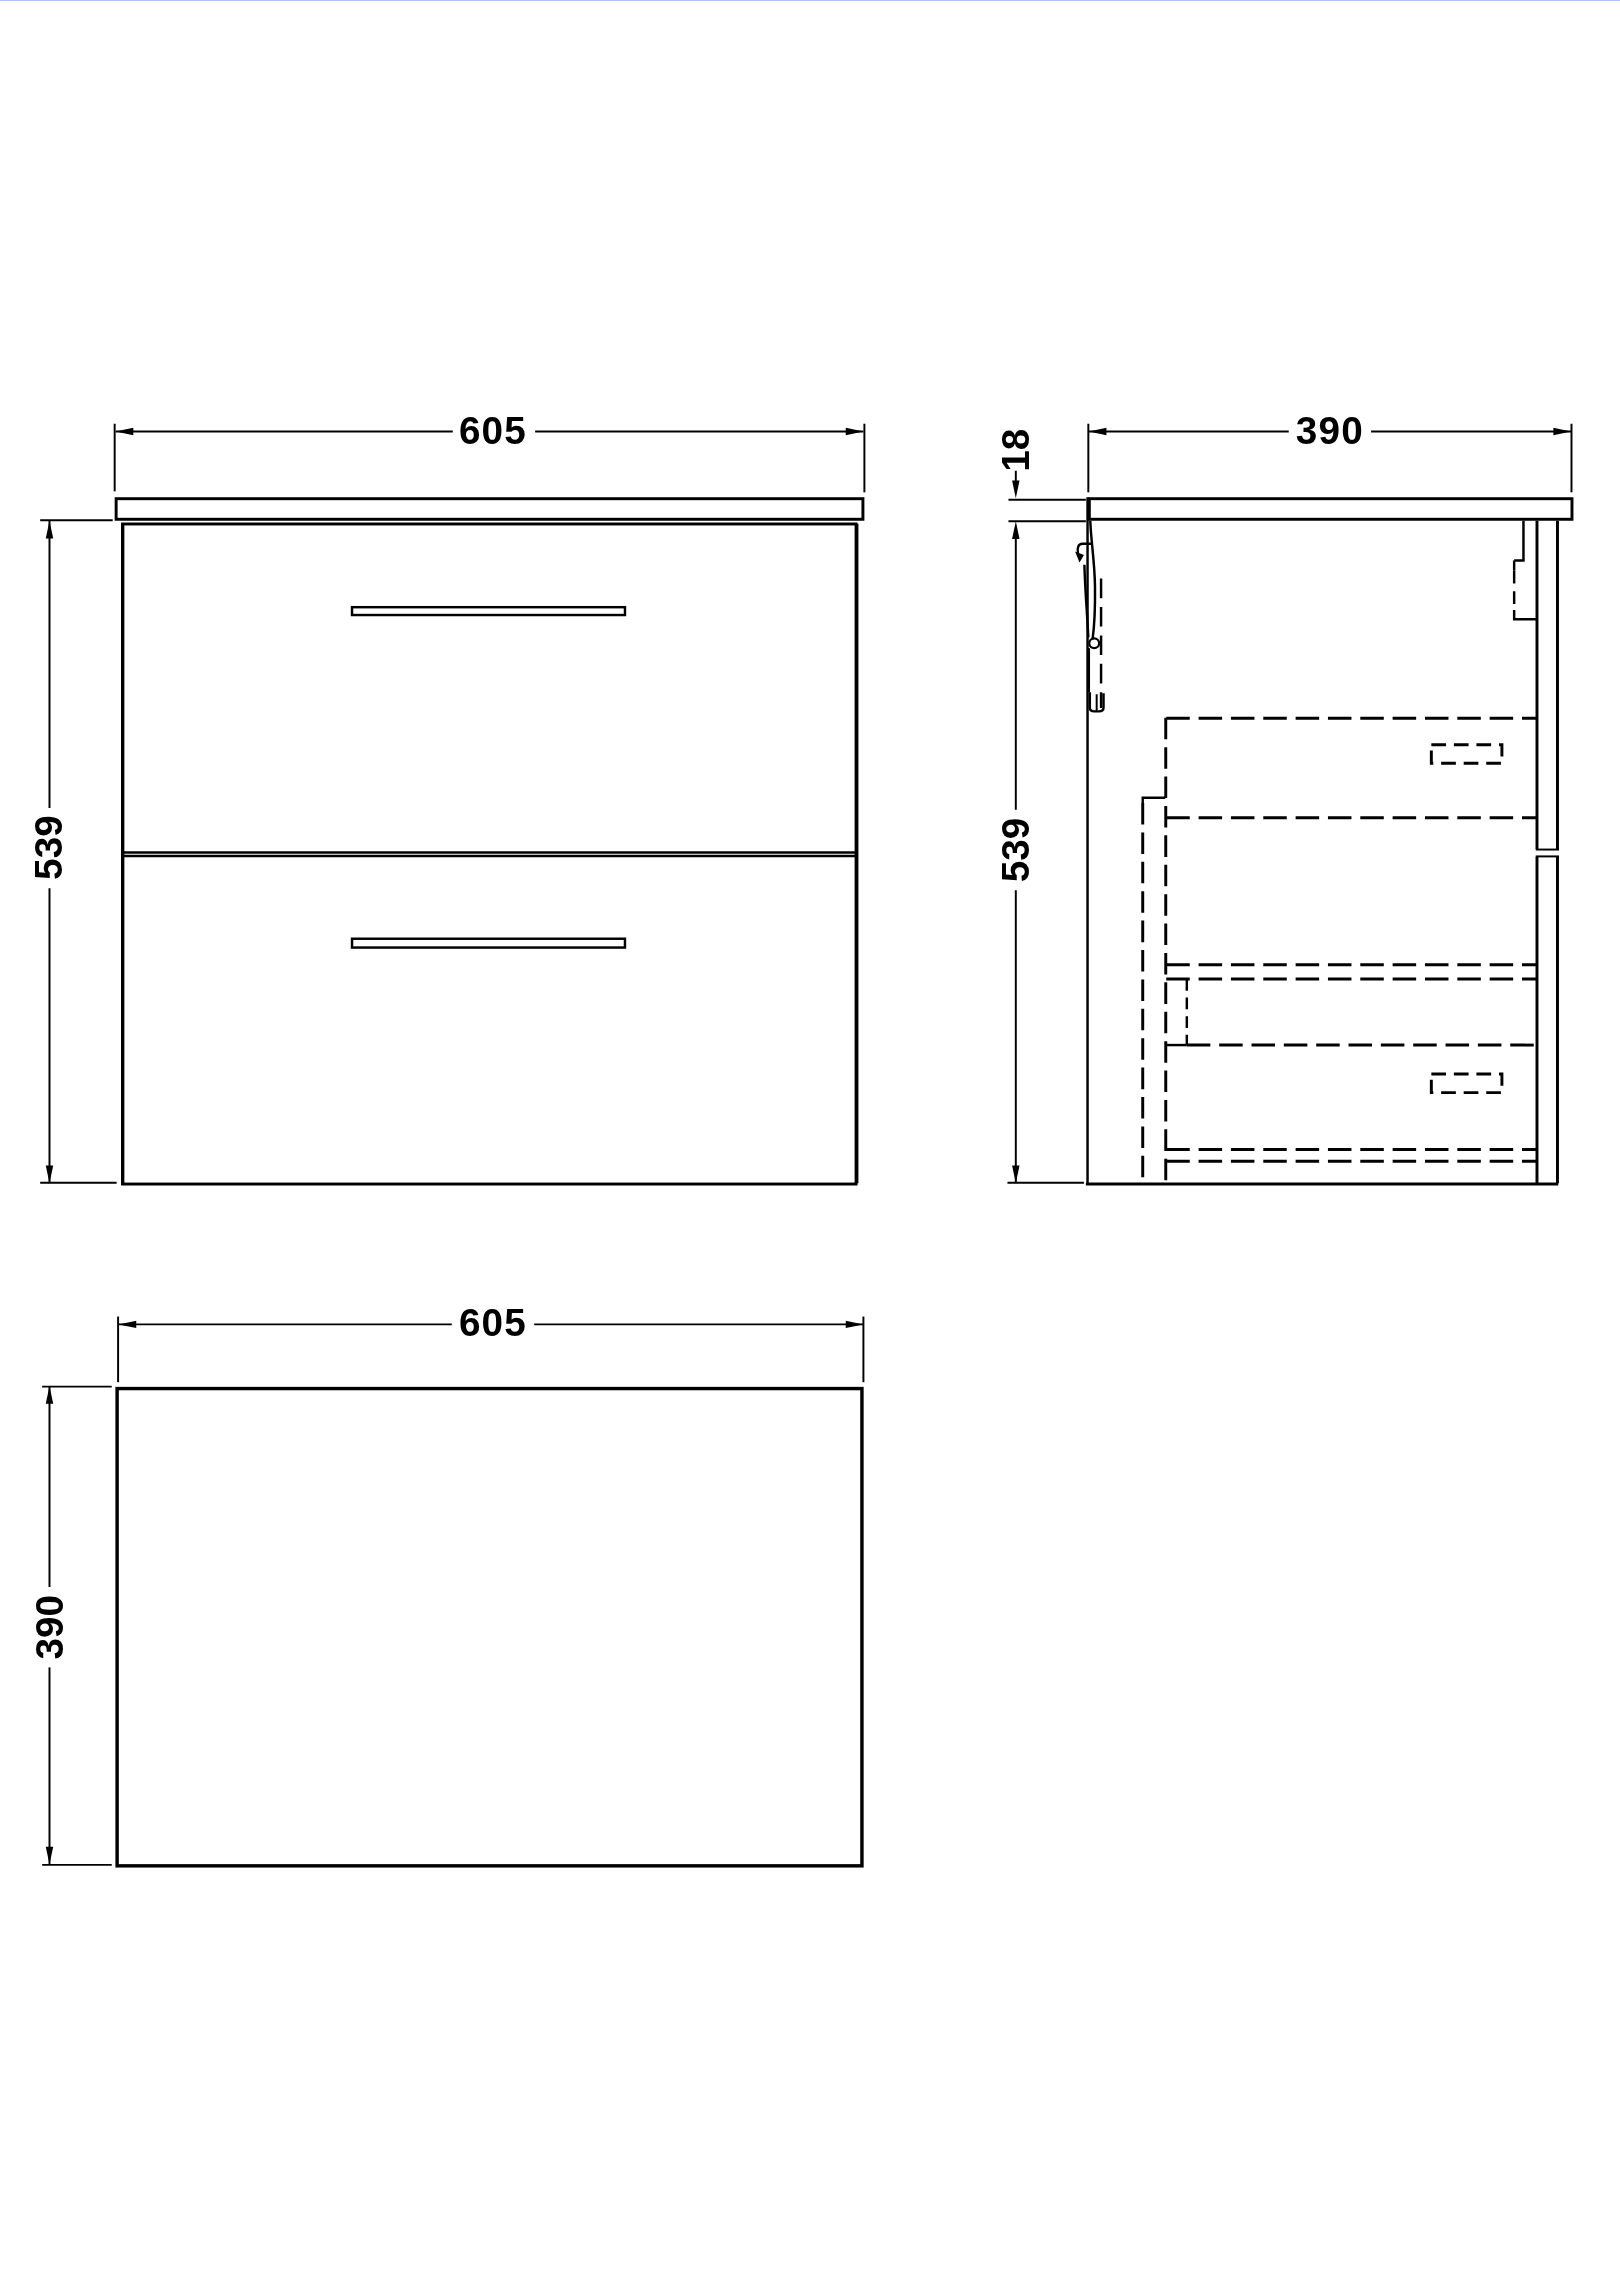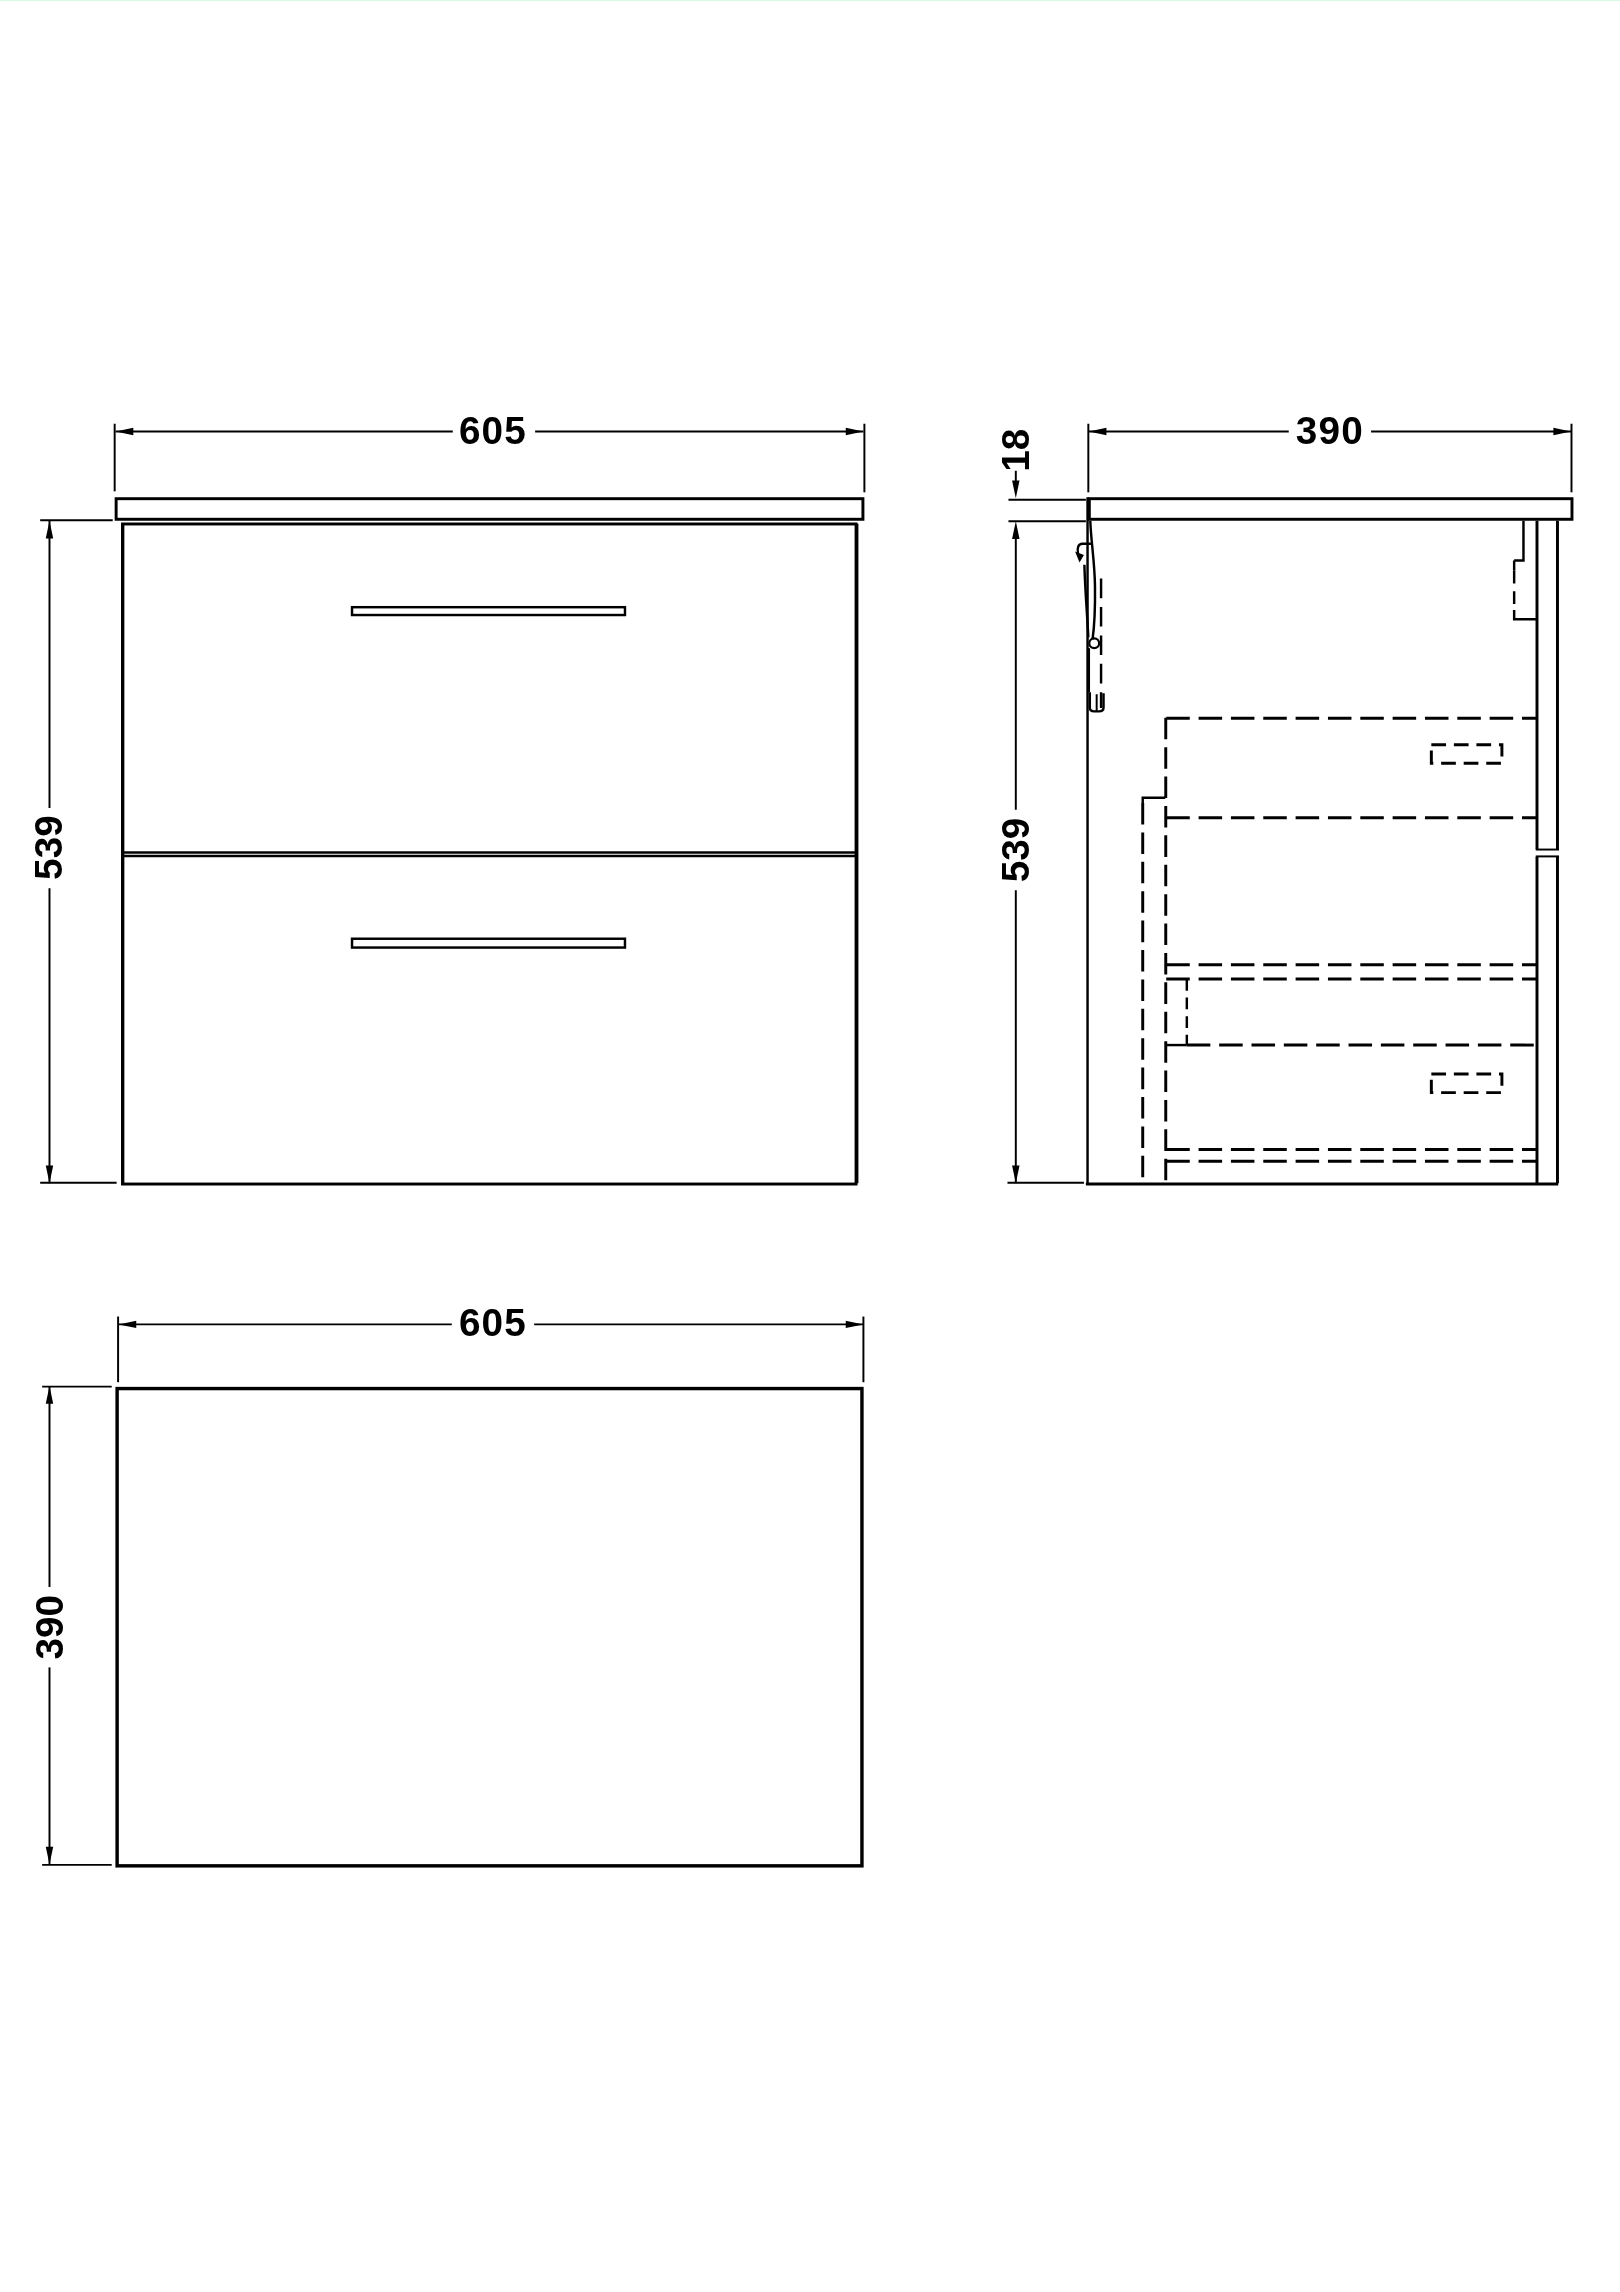--- a/index.html
+++ b/index.html
@@ -1,16 +1,16 @@
 <!DOCTYPE html>
 <html><head>
 <meta charset="utf-8">
 <style>
   html,body{margin:0;padding:0;background:#fff;}
-  #page{position:relative;width:1620px;height:1952px;background:#86efac;overflow:hidden;}
+  #page{position:relative;width:1620px;height:1952px;background:#1d4ed8;overflow:hidden;}
   svg{position:absolute;left:0;top:0;}
   text{font-family:"Liberation Sans",sans-serif;font-weight:700;font-size:39.5px;fill:#000;}
 </style>
 </head>
 <body>
 <div id="page">
 <svg width="1620" height="2293" viewBox="0 0 1653 2339">
 
 <rect x="0" y="0" width="1653" height="2339" fill="#ffffff"></rect>
 

